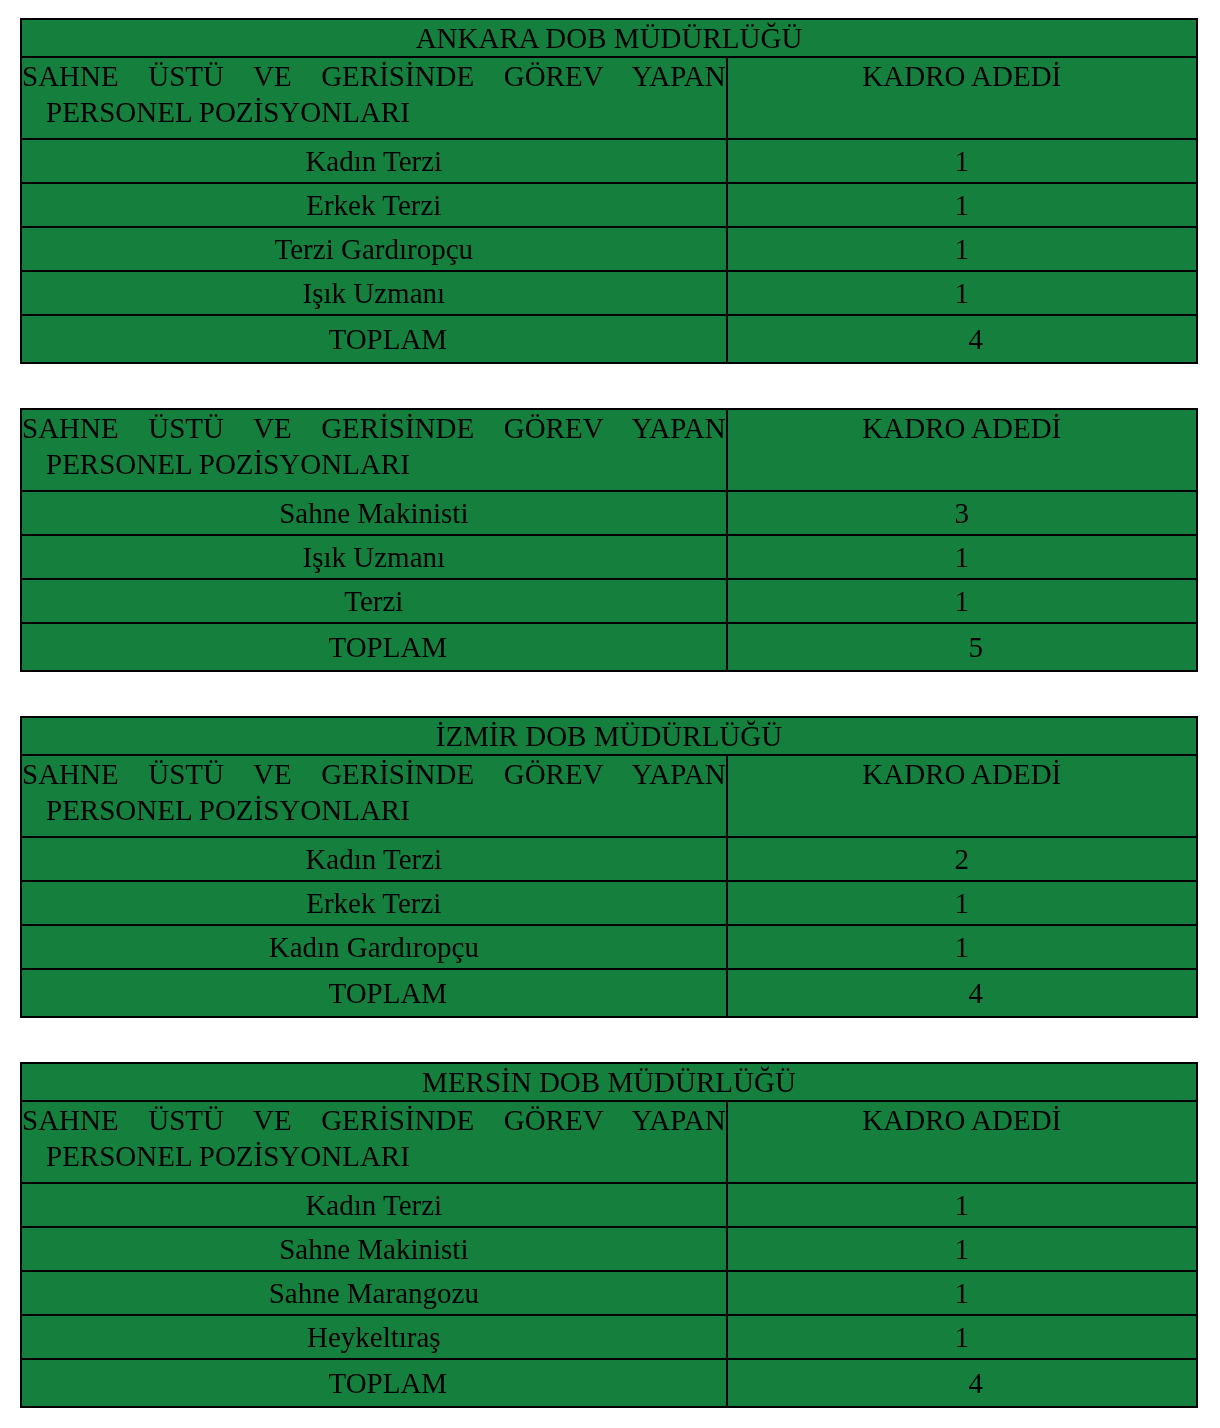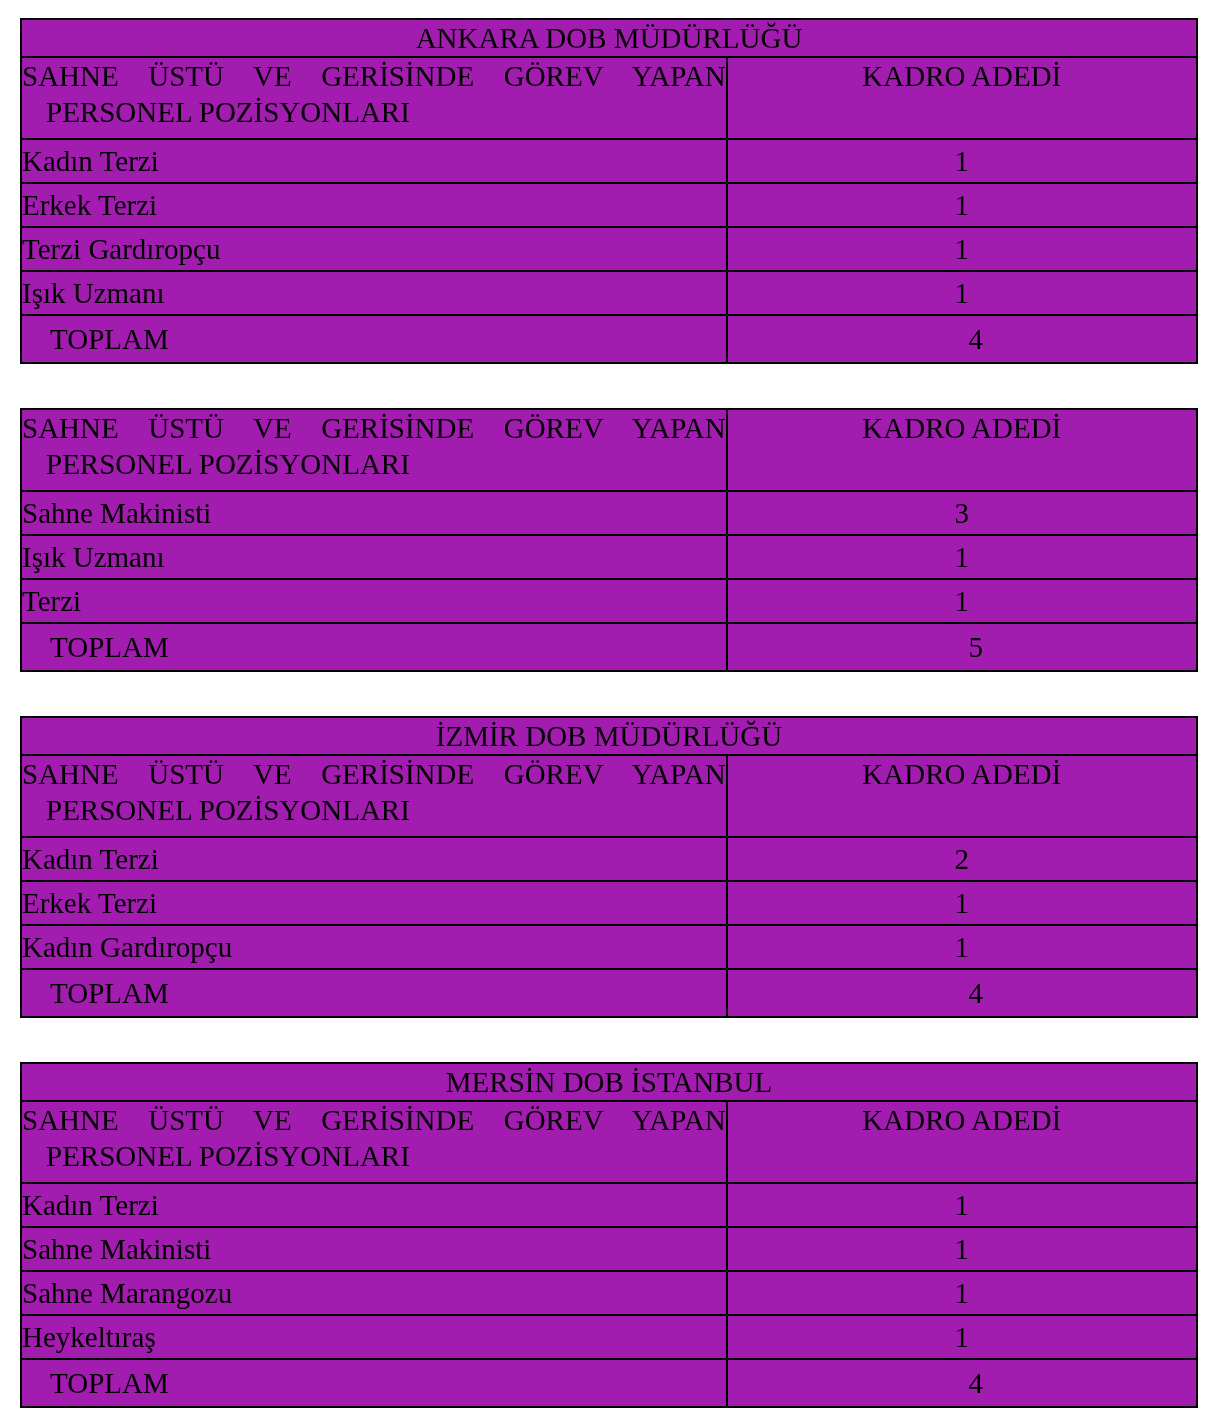--- a/index.html
+++ b/index.html
@@ -14,21 +14,21 @@
     height: 1428px;
     box-sizing: border-box;
     padding: 18px 20px 0 20px;
     background: #ffffff;
   }
   table.doc-table {
     border-collapse: collapse;
     table-layout: fixed;
     width: 1178px;
     margin-bottom: 44px;
-    background: #a21caf;
+    background: #15803d;
   }
   .col-left  { width: 60%; }
   .col-right { width: 40%; }
   table.doc-table td {
     border: 2px solid #000000;
     font-size: 29px;
     line-height: 36px;
     padding: 0;
     overflow: hidden;
   }
@@ -54,21 +54,21 @@
     font-family: Liberation Serif, serif;
   }
   .hdr-line2 {
     display: block;
     text-align: left;
     padding-left: 24px;
   }
   tr.data-row td { height: 42px; }
   tr.total-row td { height: 46px; padding-left: 28px; }
   td.label-cell {
-    text-align: left;
+    text-align: center;
     padding: 0 10px;
     vertical-align: middle;
   }
   td.value-cell {
     text-align: center;
     vertical-align: middle;
   }
 </style>
 </head>
 <body>
@@ -181,21 +181,21 @@
   </tbody>
     </table>
 
   <table class="doc-table">
     <colgroup>
         <col class="col-left">
         <col class="col-right">
       </colgroup>
     <tbody>
         <tr>
-      <td class="title-cell" colspan="2">MERSİN DOB İSTANBUL</td>
+      <td class="title-cell" colspan="2">MERSİN DOB MÜDÜRLÜĞÜ</td>
     </tr>
     <tr>
       <td class="header-left">
         <span class="hdr-line1">SAHNE ÜSTÜ VE GERİSİNDE GÖREV YAPAN</span>
         <span class="hdr-line2">PERSONEL POZİSYONLARI</span>
       </td>
       <td class="header-right">KADRO ADEDİ</td>
     </tr>
     <tr class="data-row">
       <td class="label-cell">Kadın Terzi</td>

